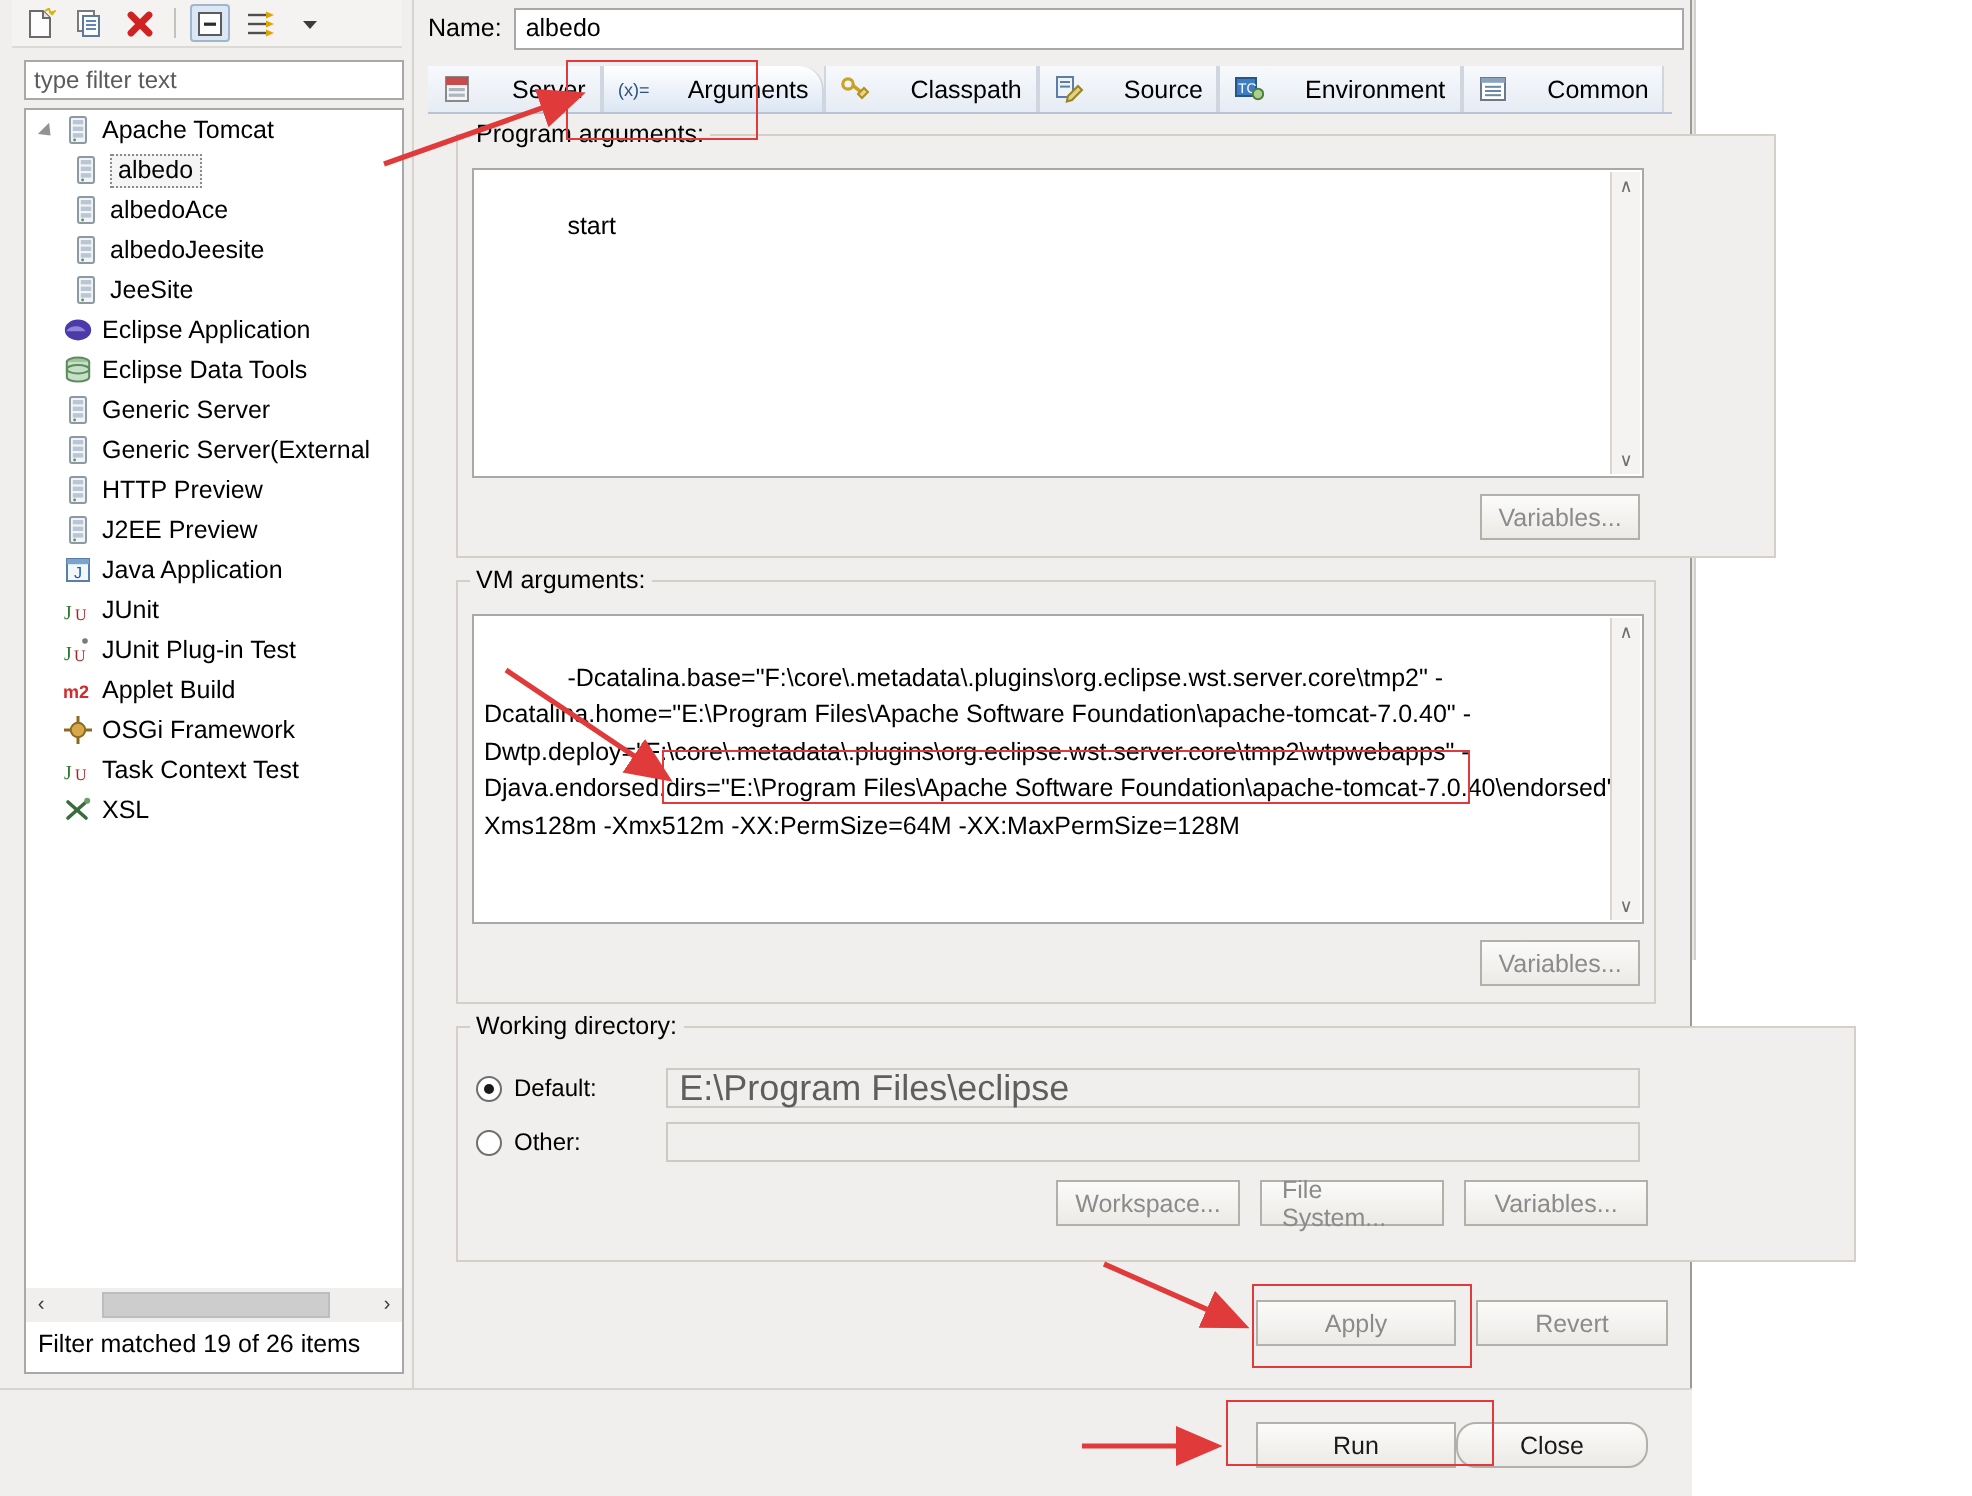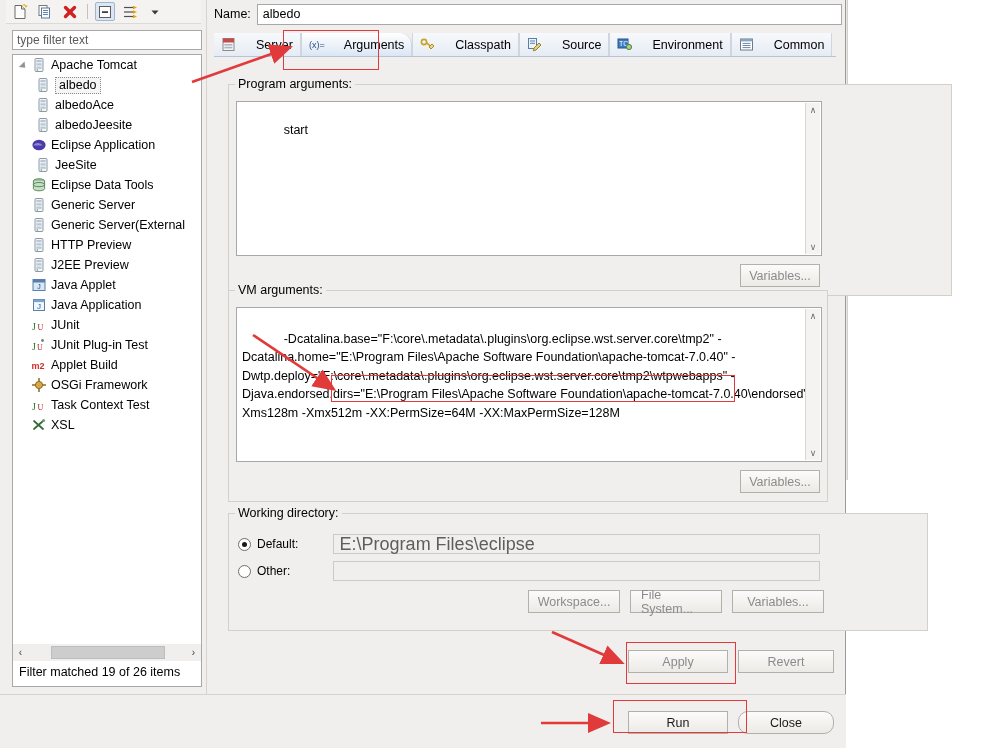--- a/index.html
+++ b/index.html
@@ -272,37 +272,37 @@
         <div class="tree-row indent1">
           <span class="ticon"><svg width="16" height="16" viewBox="0 0 16 16">
               <rect x="4" y="1.5" width="8" height="13" rx="1" fill="#f2f4f6" stroke="#8d9aa6"></rect>
               <rect x="5.4" y="3" width="5.2" height="2.2" fill="#b9c7d4"></rect>
               <rect x="5.4" y="6.3" width="5.2" height="2.2" fill="#b9c7d4"></rect>
               <rect x="5.4" y="9.6" width="5.2" height="2.2" fill="#b9c7d4"></rect>
               <circle cx="6.3" cy="13" r=".7" fill="#5d8a5d"></circle>
             </svg></span>
           <span class="tlabel">albedoJeesite</span>
         </div>
+        <div class="tree-row indent1">
+          <span class="ticon"><svg width="16" height="16" viewBox="0 0 16 16">
+              <rect x="4" y="1.5" width="8" height="13" rx="1" fill="#f2f4f6" stroke="#8d9aa6"></rect>
+              <rect x="5.4" y="3" width="5.2" height="2.2" fill="#b9c7d4"></rect>
+              <rect x="5.4" y="6.3" width="5.2" height="2.2" fill="#b9c7d4"></rect>
+              <rect x="5.4" y="9.6" width="5.2" height="2.2" fill="#b9c7d4"></rect>
+              <circle cx="6.3" cy="13" r=".7" fill="#5d8a5d"></circle>
+            </svg></span>
+          <span class="tlabel">JeeSite</span>
+        </div>
         <div class="tree-row">
           <span class="twisty" style="visibility:hidden"></span>
           <span class="ticon"><svg width="16" height="16" viewBox="0 0 16 16">
               <ellipse cx="8" cy="8" rx="6.6" ry="5.2" fill="#4b3aa8"></ellipse>
               <path d="M2.2 8.6h9.6a6 6 0 0 0 -9.6 -.2z" fill="#8e86d8"></path>
             </svg></span>
           <span class="tlabel">Eclipse Application</span>
-        </div>
-        <div class="tree-row indent1">
-          <span class="ticon"><svg width="16" height="16" viewBox="0 0 16 16">
-              <rect x="4" y="1.5" width="8" height="13" rx="1" fill="#f2f4f6" stroke="#8d9aa6"></rect>
-              <rect x="5.4" y="3" width="5.2" height="2.2" fill="#b9c7d4"></rect>
-              <rect x="5.4" y="6.3" width="5.2" height="2.2" fill="#b9c7d4"></rect>
-              <rect x="5.4" y="9.6" width="5.2" height="2.2" fill="#b9c7d4"></rect>
-              <circle cx="6.3" cy="13" r=".7" fill="#5d8a5d"></circle>
-            </svg></span>
-          <span class="tlabel">JeeSite</span>
         </div>
         <div class="tree-row">
           <span class="twisty" style="visibility:hidden"></span>
           <span class="ticon"><svg width="16" height="16" viewBox="0 0 16 16">
               <ellipse cx="8" cy="4" rx="5.6" ry="2.2" fill="#9ec49e" stroke="#5e8a5e"></ellipse>
               <path d="M2.4 4v7.6c0 1.2 2.5 2.2 5.6 2.2s5.6-1 5.6-2.2V4" fill="#c6e0c6" stroke="#5e8a5e"></path>
               <ellipse cx="8" cy="7.6" rx="5.6" ry="2.1" fill="none" stroke="#5e8a5e"></ellipse>
             </svg></span>
           <span class="tlabel">Eclipse Data Tools</span>
         </div>
@@ -342,29 +342,20 @@
         <div class="tree-row">
           <span class="twisty" style="visibility:hidden"></span>
           <span class="ticon"><svg width="16" height="16" viewBox="0 0 16 16">
               <rect x="4" y="1.5" width="8" height="13" rx="1" fill="#f2f4f6" stroke="#8d9aa6"></rect>
               <rect x="5.4" y="3" width="5.2" height="2.2" fill="#b9c7d4"></rect>
               <rect x="5.4" y="6.3" width="5.2" height="2.2" fill="#b9c7d4"></rect>
               <rect x="5.4" y="9.6" width="5.2" height="2.2" fill="#b9c7d4"></rect>
               <circle cx="6.3" cy="13" r=".7" fill="#5d8a5d"></circle>
             </svg></span>
           <span class="tlabel">J2EE Preview</span>
-        </div>
-        <div class="tree-row">
-          <span class="twisty" style="visibility:hidden"></span>
-          <span class="ticon"><svg width="16" height="16" viewBox="0 0 16 16">
-              <rect x="2" y="2.5" width="12" height="11" fill="#dbe7f3" stroke="#5a7ea8"></rect>
-              <rect x="2" y="2.5" width="12" height="3" fill="#5a7ea8"></rect>
-              <text x="8" y="11.6" font-size="7" font-family="Liberation Sans" text-anchor="middle" fill="#12459b">J</text>
-            </svg></span>
-          <span class="tlabel">Java Applet</span>
         </div>
         <div class="tree-row">
           <span class="twisty" style="visibility:hidden"></span>
           <span class="ticon"><svg width="16" height="16" viewBox="0 0 16 16">
               <rect x="2.5" y="2.5" width="11" height="11" fill="#f2f7fc" stroke="#5a7ea8"></rect>
               <rect x="2.5" y="2.5" width="11" height="2.6" fill="#7aa3cd"></rect>
               <text x="8" y="12" font-size="8" font-family="Liberation Sans" text-anchor="middle" fill="#1b57a8">J</text>
             </svg></span>
           <span class="tlabel">Java Application</span>
         </div>
@@ -499,21 +490,21 @@
                   <line x1="3.5" y1="8.5" x2="11.5" y2="8.5"></line>
                   <line x1="3.5" y1="10.6" x2="11.5" y2="10.6"></line>
                 </g>
               </svg></span>
             <span>Common</span>
           </div>
         </div>
 
       <div class="tabpane">
 
-        <div class="group" style="left:14px; top:10px; width:724px; height:212px;margin-top:17px;">
+        <div class="group" style="left:14px; top:10px; width:660px; height:212px;">
           <span class="group-title">Program arguments:</span>
           <div class="ta" style="left:7px; top:16px; width:586px; height:155px;">
             <span>start</span>
             <div class="vscroll">
               <div class="vs-arrow">∧</div>
               <div class="vs-arrow">∨</div>
             </div>
           </div>
           <div class="btn" style="position:absolute; left:511px; top:179px; width:80px;">Variables...</div>
         </div>
@@ -555,21 +546,21 @@
       </div>
 
       <div style="position:absolute; left:418px; top:650px; display:flex; gap:10px;">
         <div class="btn" style="width:100px;">Apply</div>
         <div class="btn" style="width:96px;">Revert</div>
       </div>
     </div>
 
     <div class="bottom-bar">
       <div class="footer-sep"></div>
-      <div style="position:absolute; left:628px; top:17px; display:flex; gap:10px;">
+      <div style="position:absolute; left:628px; top:17px; display:flex; ">
         <div class="btn enabled" style="width:100px;">Run</div>
         <div class="btn enabled" style="width:96px;border-radius:10px;">Close</div>
       </div>
     </div>
 
   </div>
 
   <div class="anno-rect" style="left:283px; top:30px; width:96px; height:40px;"></div>
   <div class="anno-rect" style="left:331px; top:375px; width:404px; height:27px;"></div>
   <div class="anno-rect" style="left:626px; top:642px; width:110px; height:42px;"></div>

